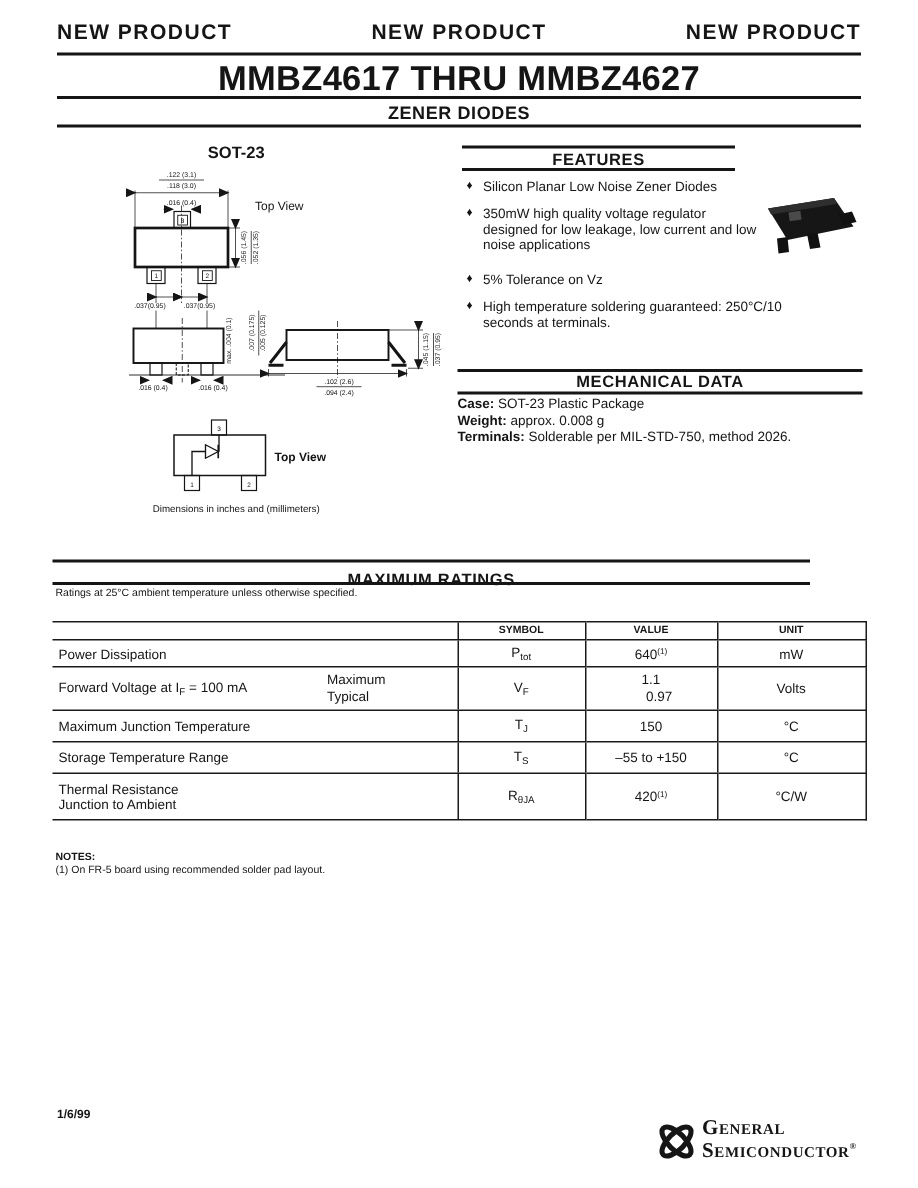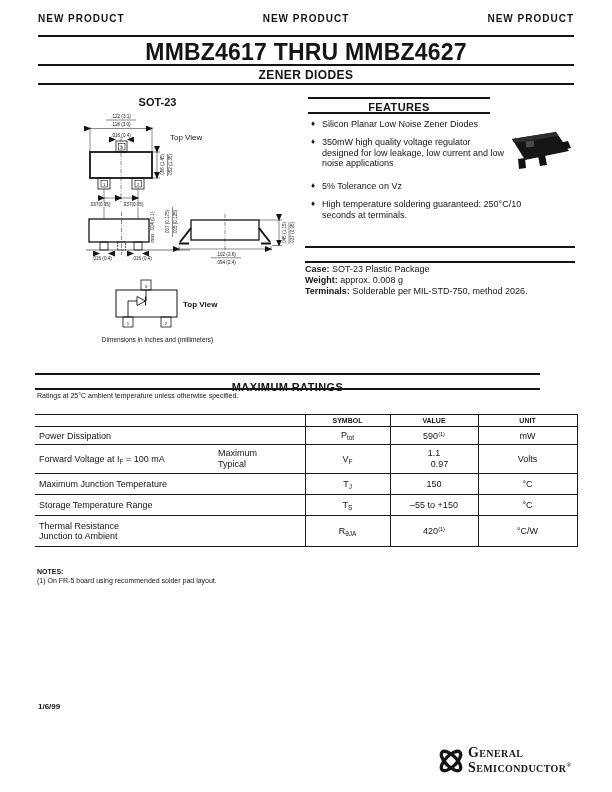--- a/index.html
+++ b/index.html
@@ -9,21 +9,21 @@
     margin:0 auto;
   }
   .abs { position:absolute; }
   .rule { position:absolute; background:#151515; }
   .bold { font-weight:bold; }
   .ctr { text-align:center; }
 
   
   .np-row { position:absolute; top:13px; left:38px; width:536px;
             display:flex; justify-content:space-between;
-            font-weight:bold; font-size:10px; letter-spacing:1px; }
+            font-weight:bold; font-size:14px; letter-spacing:1px; }
   .doc-title { position:absolute; top:39px; left:38px; width:536px; text-align:center;
                font-weight:bold; font-size:23px; letter-spacing:0.2px; }
   .doc-subtitle { position:absolute; top:68px; left:38px; width:536px; text-align:center;
                   font-weight:bold; font-size:12px; letter-spacing:0.4px; }
 
   
   .sect-title { position:absolute; text-align:center; font-weight:bold; font-size:11px; letter-spacing:0.4px; }
 
   
   .feat-item { position:absolute; font-size:9px; line-height:10.5px; }
@@ -211,20 +211,21 @@
   <svg class="abs" style="left:498px; top:128px;" width="78" height="54" viewBox="0 0 78 54">
     <polygon points="14,11 58,4 71,23 27,32" fill="#161616"></polygon>
     <polygon points="14,11 58,4 60,8 16,15" fill="#2e2e2e"></polygon>
     <rect x="28" y="13" width="8" height="6" fill="#4a4a4a" transform="rotate(-8 32 16)"></rect>
     <polygon points="20,31 27,30 28,40 21,41" fill="#111111"></polygon>
     <polygon points="40,28 47,27 49,37 42,38" fill="#111111"></polygon>
     <polygon points="61,15 70,13 73,20 64,22" fill="#111111"></polygon>
   </svg>
 
   <div class="rule" style="left:305px; top:246px; width:270px; height:2px;"></div>
+  <div class="sect-title" style="left:305px; top:248.5px; width:270px;">MECHANICAL DATA</div>
   <div class="rule" style="left:305px; top:260.5px; width:270px; height:2px;"></div>
 
   <div class="mech-line" style="top:264px;">
     <span class="mech-label">Case:</span>
     <span>SOT-23 Plastic Package</span>
   </div>
   <div class="mech-line" style="top:275px;">
     <span class="mech-label">Weight:</span>
     <span>approx. 0.008 g</span>
   </div>
@@ -248,21 +249,21 @@
     <tbody>
         <tr style="height:12px;">
       <td class="param"></td>
       <td class="cb hdr">SYMBOL</td>
       <td class="cb hdr">VALUE</td>
       <td class="cb hdr last">UNIT</td>
     </tr>
     <tr style="height:18px;">
       <td class="param">Power Dissipation</td>
       <td class="cb"><span>P</span><span class="sb">tot</span></td>
-      <td class="cb"><span>590</span><span class="sp">(1)</span></td>
+      <td class="cb"><span>640</span><span class="sp">(1)</span></td>
       <td class="cb last">mW</td>
     </tr>
     <tr style="height:29px;">
       <td class="param" style="position:relative;">
         <span>Forward Voltage at I</span><span class="sb">F</span><span> = 100 mA</span>
         <span class="cond-block">
           <span style="display:block;">Maximum</span>
           <span style="display:block;">Typical</span>
         </span>
       </td>
@@ -293,21 +294,21 @@
       <td class="cb"><span>R</span><span class="sb">θJA</span></td>
       <td class="cb"><span>420</span><span class="sp">(1)</span></td>
       <td class="cb last">°C/W</td>
     </tr>
   </tbody>
     </table>
 
   <div class="abs small7 bold" style="left:37px; top:568px;">NOTES:</div>
   <div class="abs small7" style="left:37px; top:577px;">(1) On FR-5 board using recommended solder pad layout.</div>
 
-  <div class="abs bold" style="left:38px; top:702px; font-size:8px;">1/6/99</div>
+  <div class="abs bold" style="left:38px; top:738px; font-size:8px;">1/6/99</div>
 
   <div class="abs" style="left:437px; top:744px; width:150px; height:36px;">
     <svg width="28" height="34" viewBox="0 0 28 34" style="position:absolute; left:0; top:0;">
       <ellipse cx="14" cy="17" rx="5.5" ry="12.5" fill="none" stroke="#151515" stroke-width="3.4" transform="rotate(45 14 17)"></ellipse>
       <ellipse cx="14" cy="17" rx="5.5" ry="12.5" fill="none" stroke="#151515" stroke-width="3.4" transform="rotate(-45 14 17)"></ellipse>
     </svg>
     <div class="logo-text" style="position:absolute; left:31px; top:2px;">
       <span style="display:block;">General</span>
       <span style="display:block;"><span>Semiconductor</span><span style="font-size:6px; vertical-align:5px;">®</span></span>
     </div>

